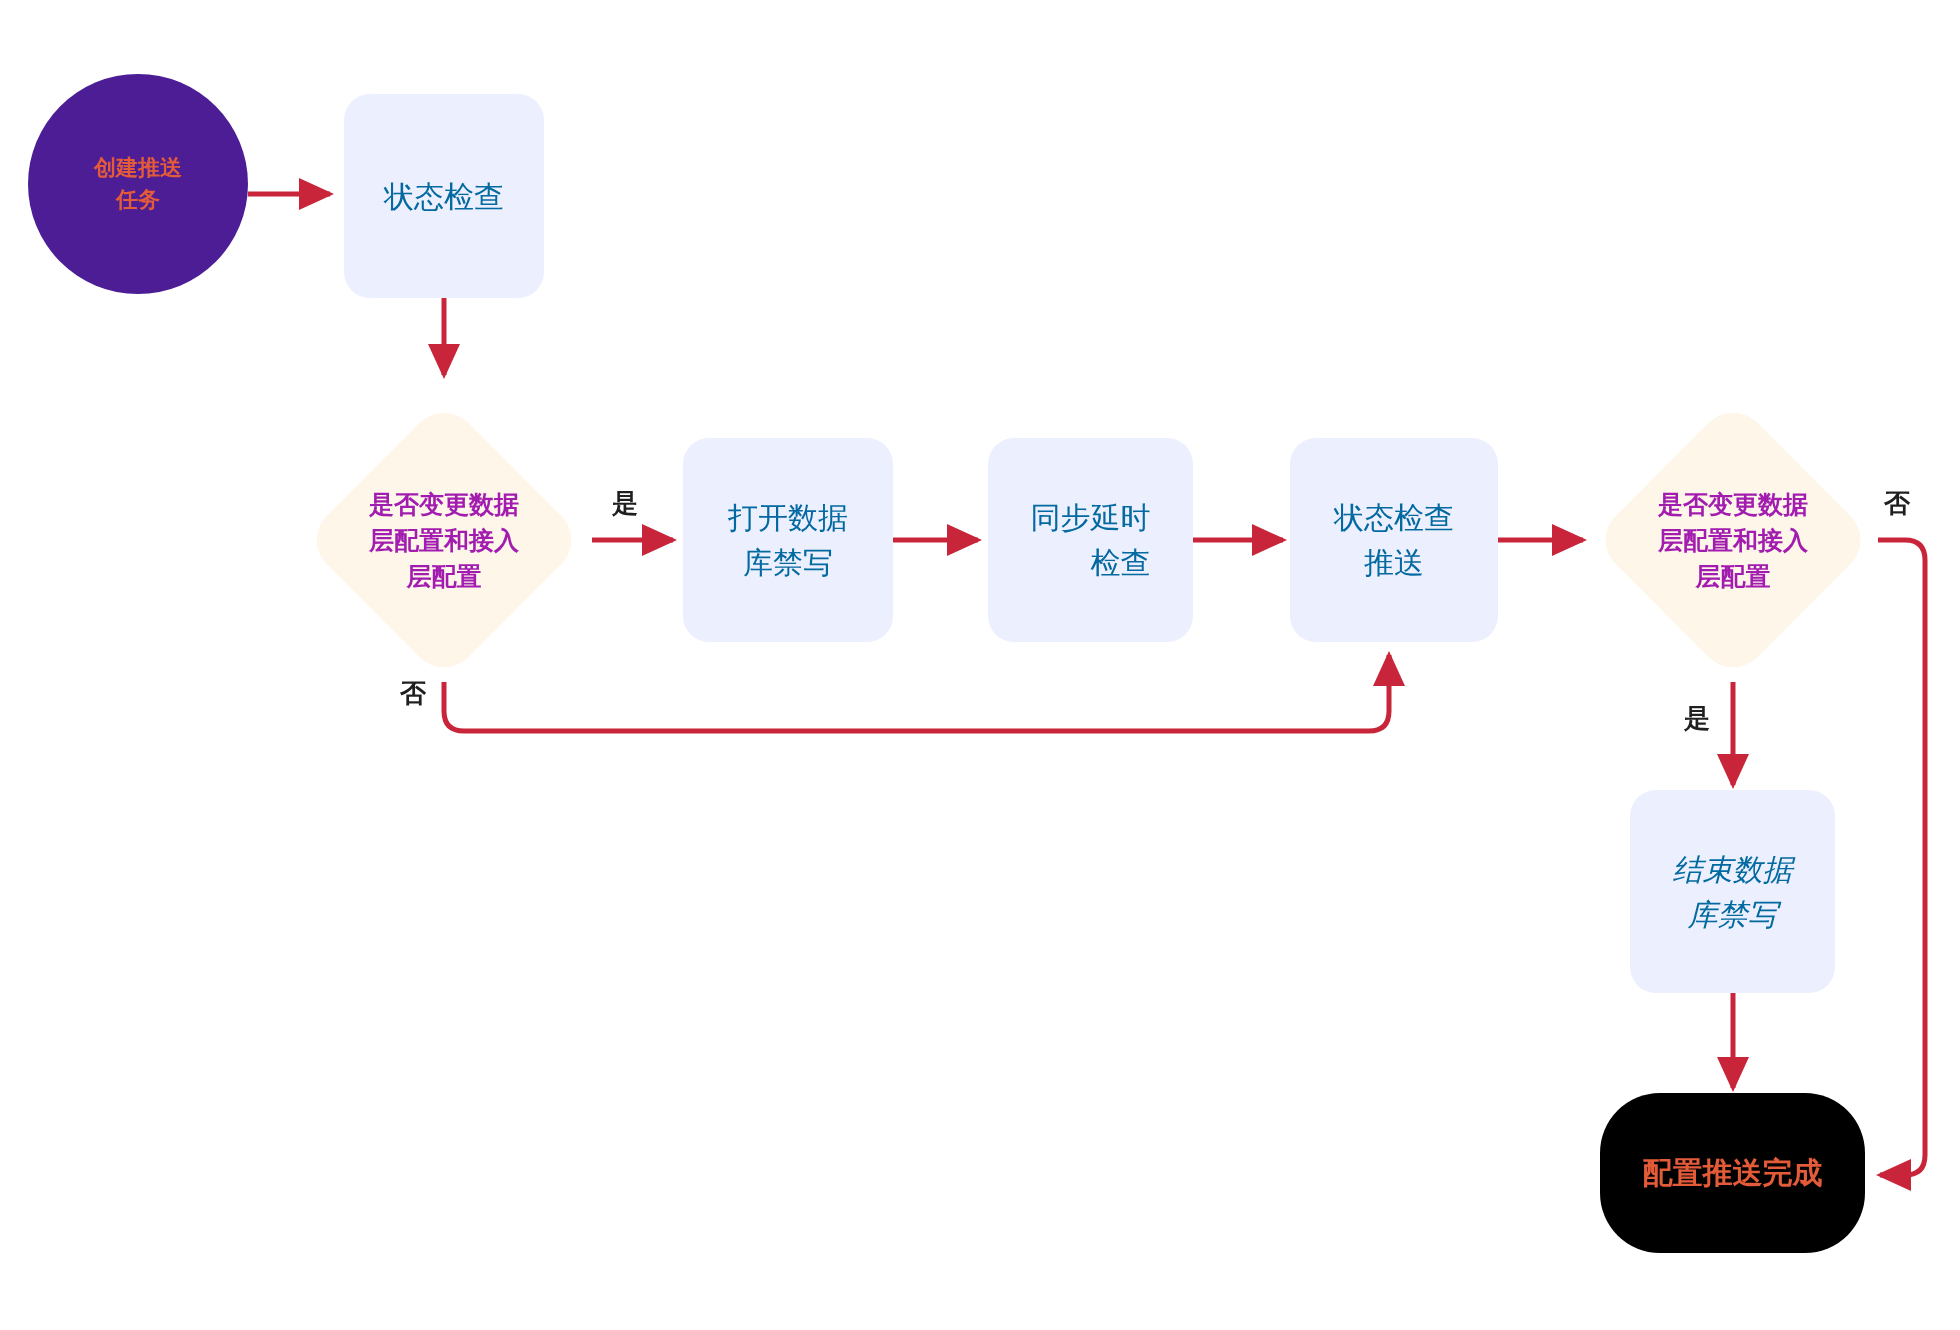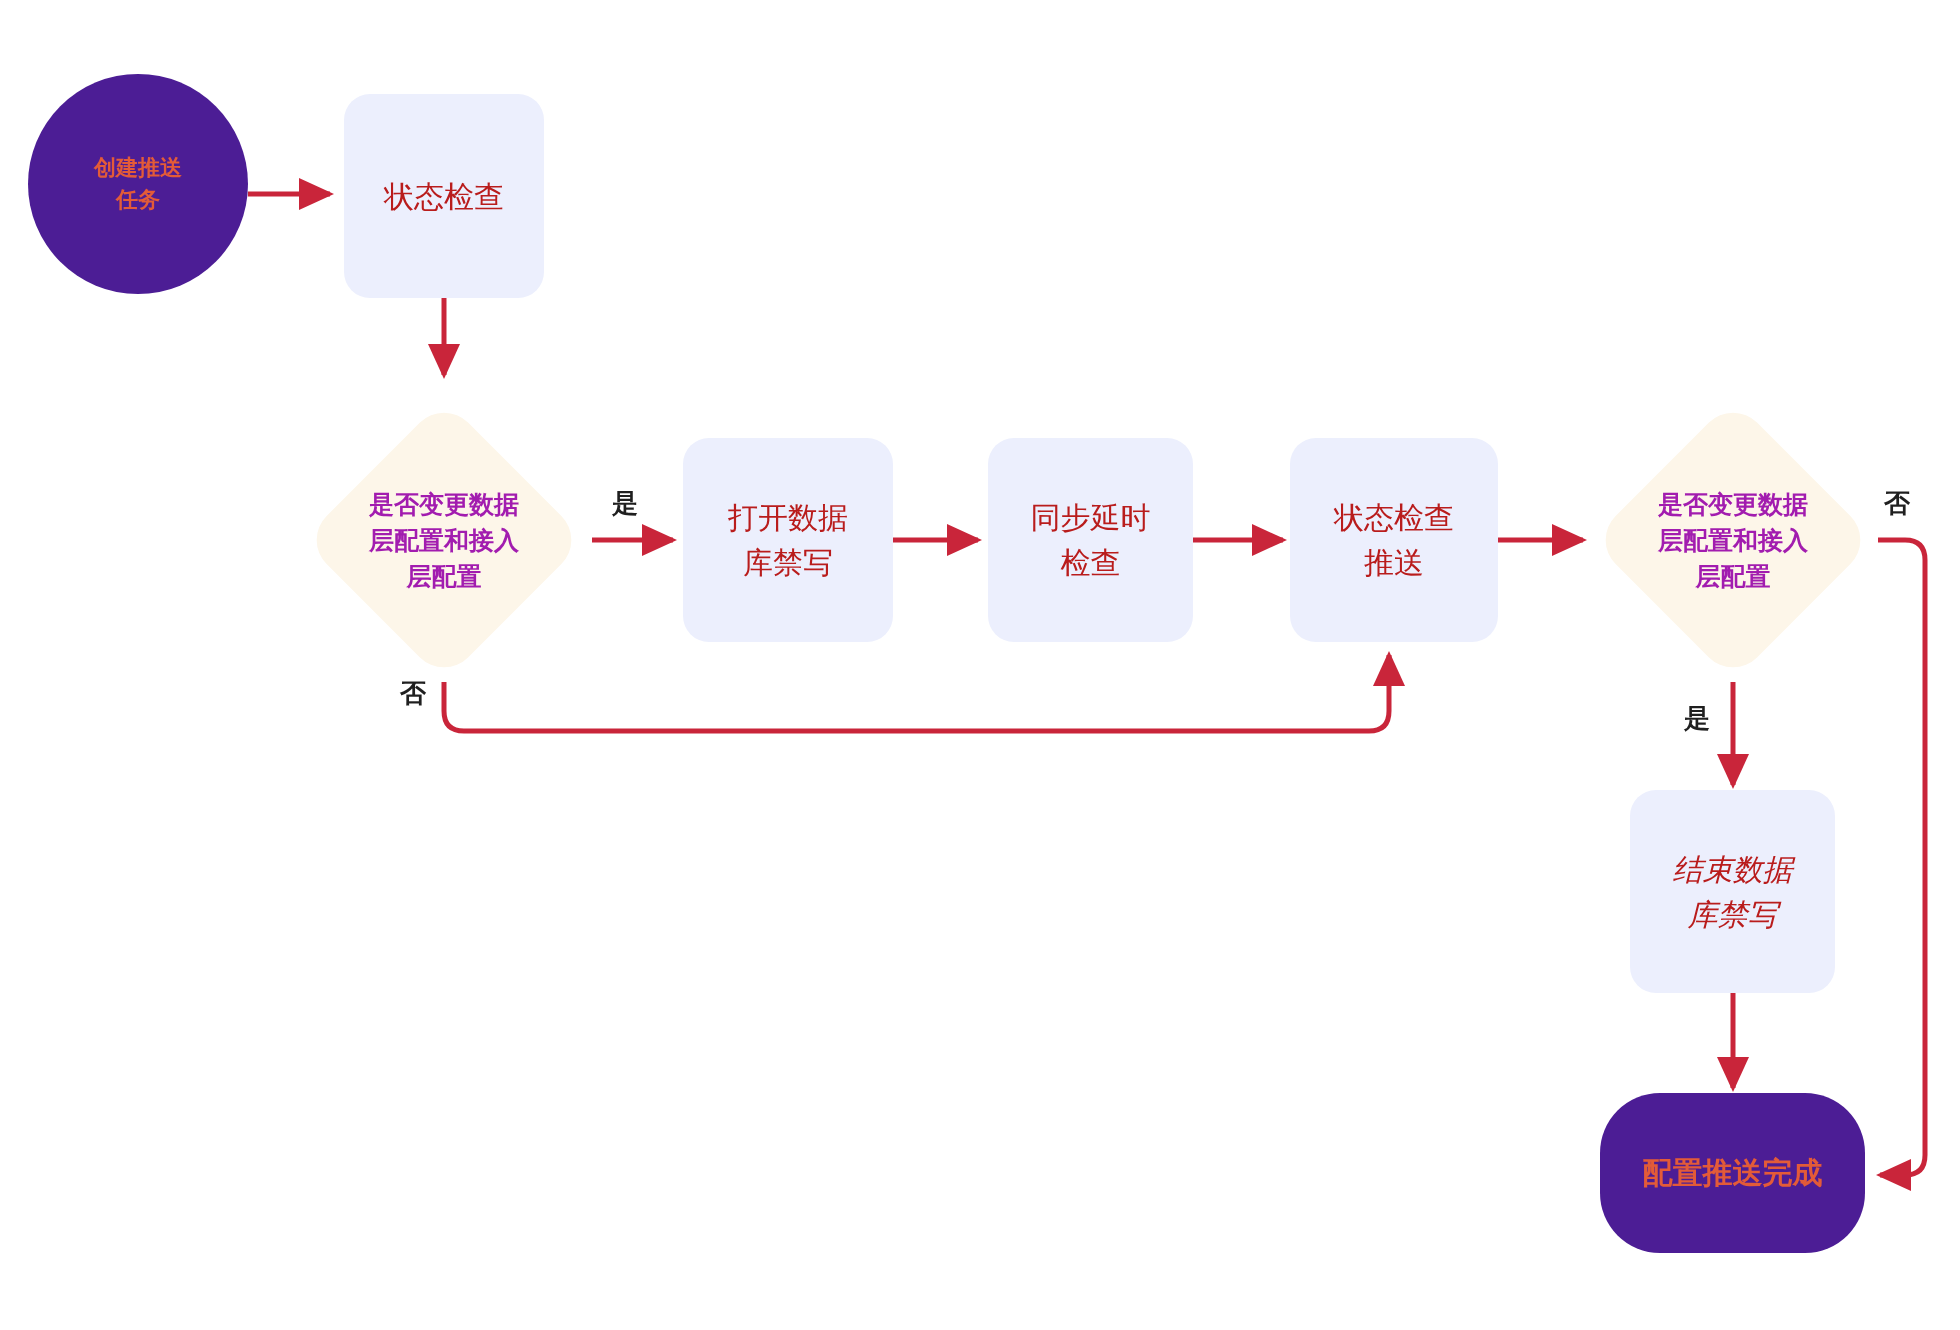--- a/index.html
+++ b/index.html
@@ -40,31 +40,31 @@
     border-radius: 50%;
     background: #4c1d95;
     color: #e35b38;
     font-weight: bold;
     font-size: 22px;
     line-height: 1.45;
   }
   
   .term-stadium {
     border-radius: 60px;
-    background: #4c1d95;
+    background: #000000;
     color: #e35b38;
     font-weight: bold;
     font-size: 30px;
     line-height: 1.45;
   }
   
   .process {
     background: #eceffd;
     border-radius: 26px;
-    color: #b91c1c;
+    color: #0369a1;
     font-size: 30px;
     line-height: 1.5;
     font-weight: 400;
   }
   
   .decision-wrap {
     position: absolute;
   }
   .decision-shape {
     position: absolute;
@@ -143,21 +143,21 @@
   <div class="decision-wrap" style="left:344px; top:440px; width:200px; height:200px;">
     <div class="decision-shape"></div>
     <div class="decision-label" style="left:-40px; width:280px;">是否变更数据
 层配置和接入
 层配置</div>
   </div>
 
   <div class="node process" style="left:683px; top:438px; width:210px; height:204px;">打开数据
 库禁写</div>
 
-  <div class="node process" style="left:988px; top:438px; width:205px; height:204px;">同步延时
+  <div class="node process" style="left:988px; top:438px; width:205px; height:204px;text-align:right;">同步延时
 检查</div>
 
   <div class="node process" style="left:1290px; top:438px; width:208px; height:204px;">状态检查
 推送</div>
 
   <div class="decision-wrap" style="left:1633px; top:440px; width:200px; height:200px;">
     <div class="decision-shape"></div>
     <div class="decision-label" style="left:-40px; width:280px;">是否变更数据
 层配置和接入
 层配置</div>

